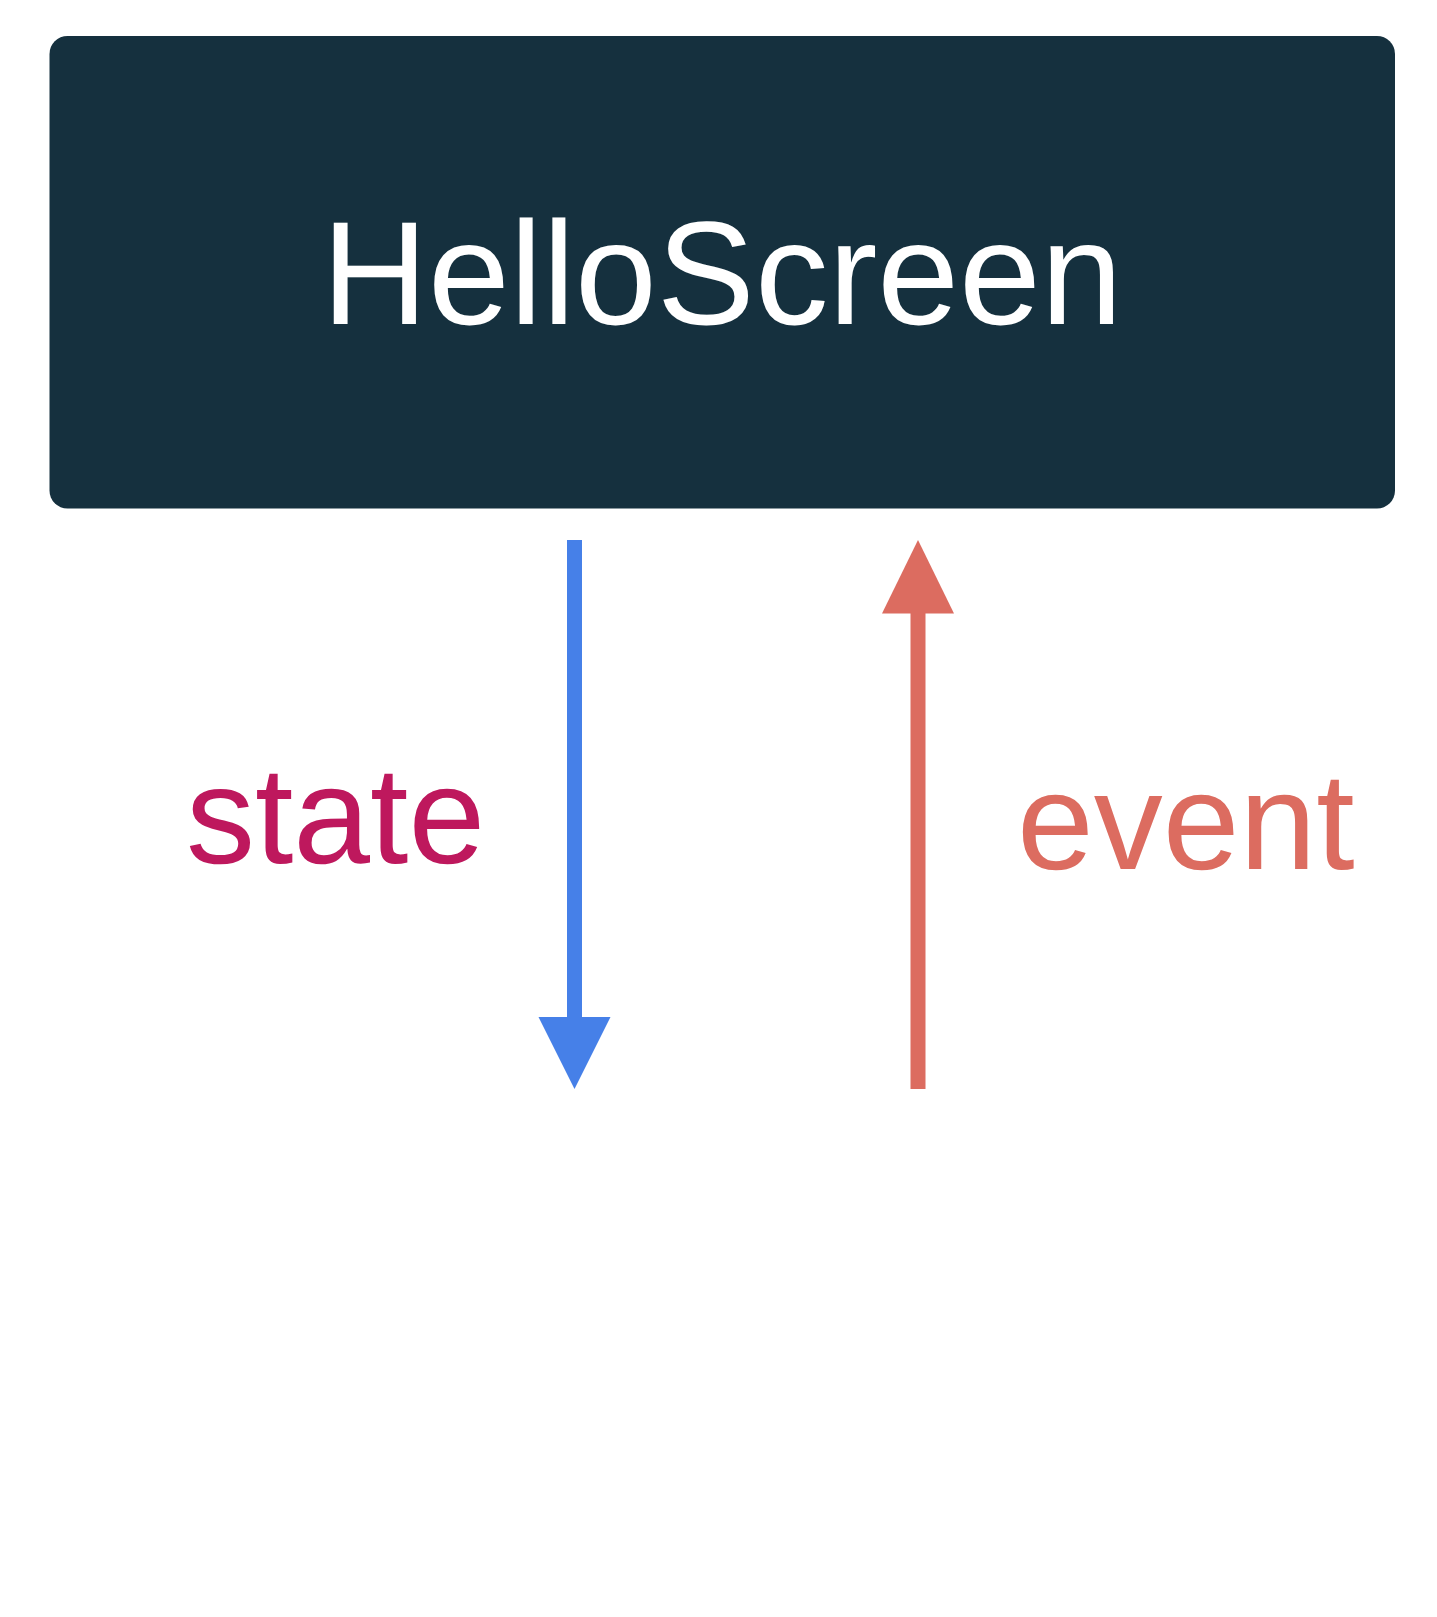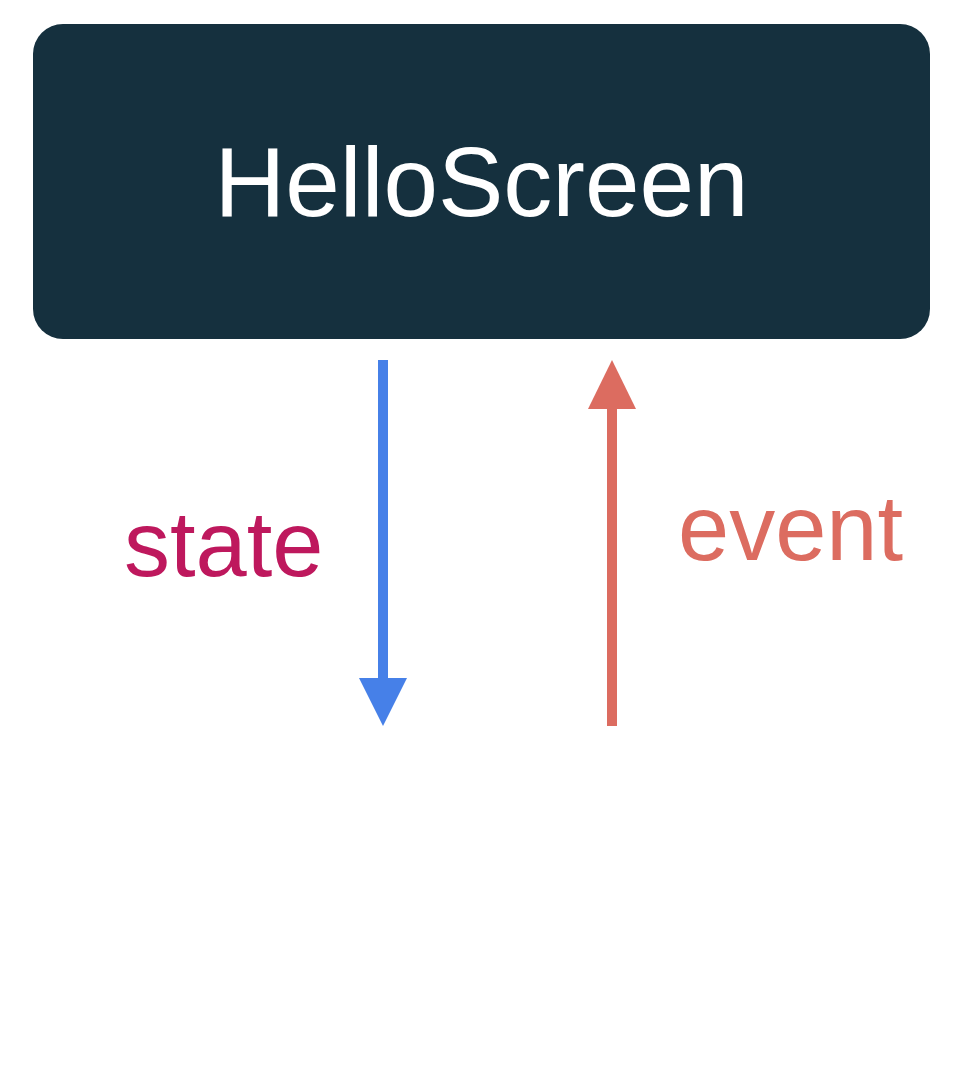--- a/index.html
+++ b/index.html
@@ -13,21 +13,21 @@
     height: 1078px;
     background: #ffffff;
     font-family: "Liberation Sans", sans-serif;
     overflow: hidden;
   }
   .node {
     position: absolute;
     left: 33px;
     width: 897px;
     background: #15303e;
-    border-radius: 30px;
+    border-radius: 12px;
     display: flex;
     align-items: center;
     justify-content: center;
     text-align: right;
   }
   .node-top {
     top: 24px;
     height: 315px;
   }
   .node-bottom {
@@ -60,21 +60,21 @@
     font-size: 92px;
     white-space: nowrap;
   }
   .edge-label-state {
     left: 124px;
     top: 498px;
     color: #be185d;
   }
   .edge-label-event {
     left: 678px;
-    top: 482px;
+    top: 502px;
     color: #dc6c60;
   }
 </style>
 </head>
 <body>
 
 <div class="canvas">
 
   <div class="node node-top">
     <span class="node-label top-label">HelloScreen</span>

